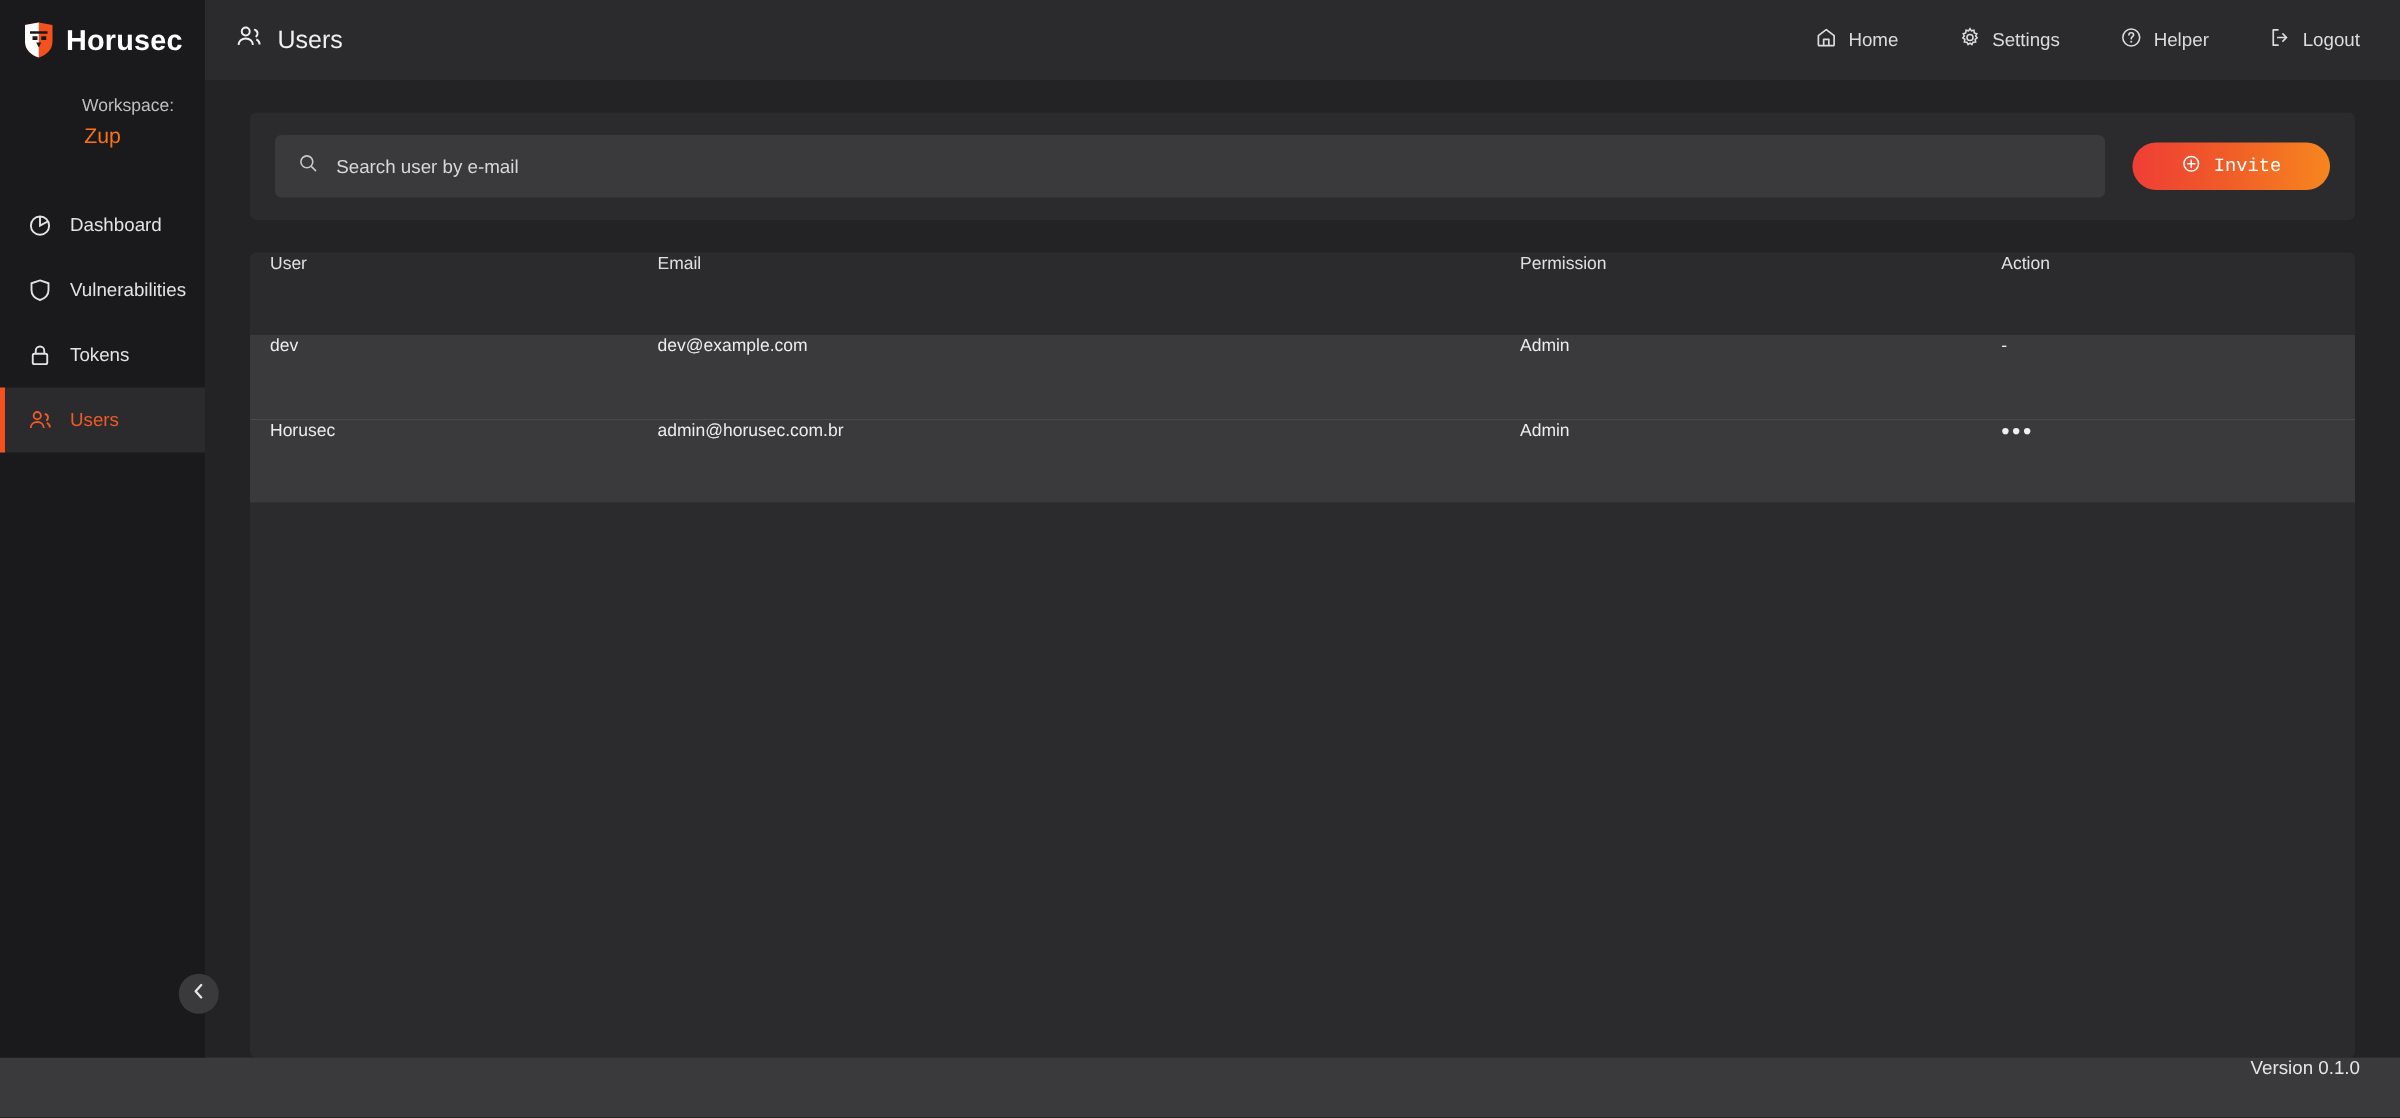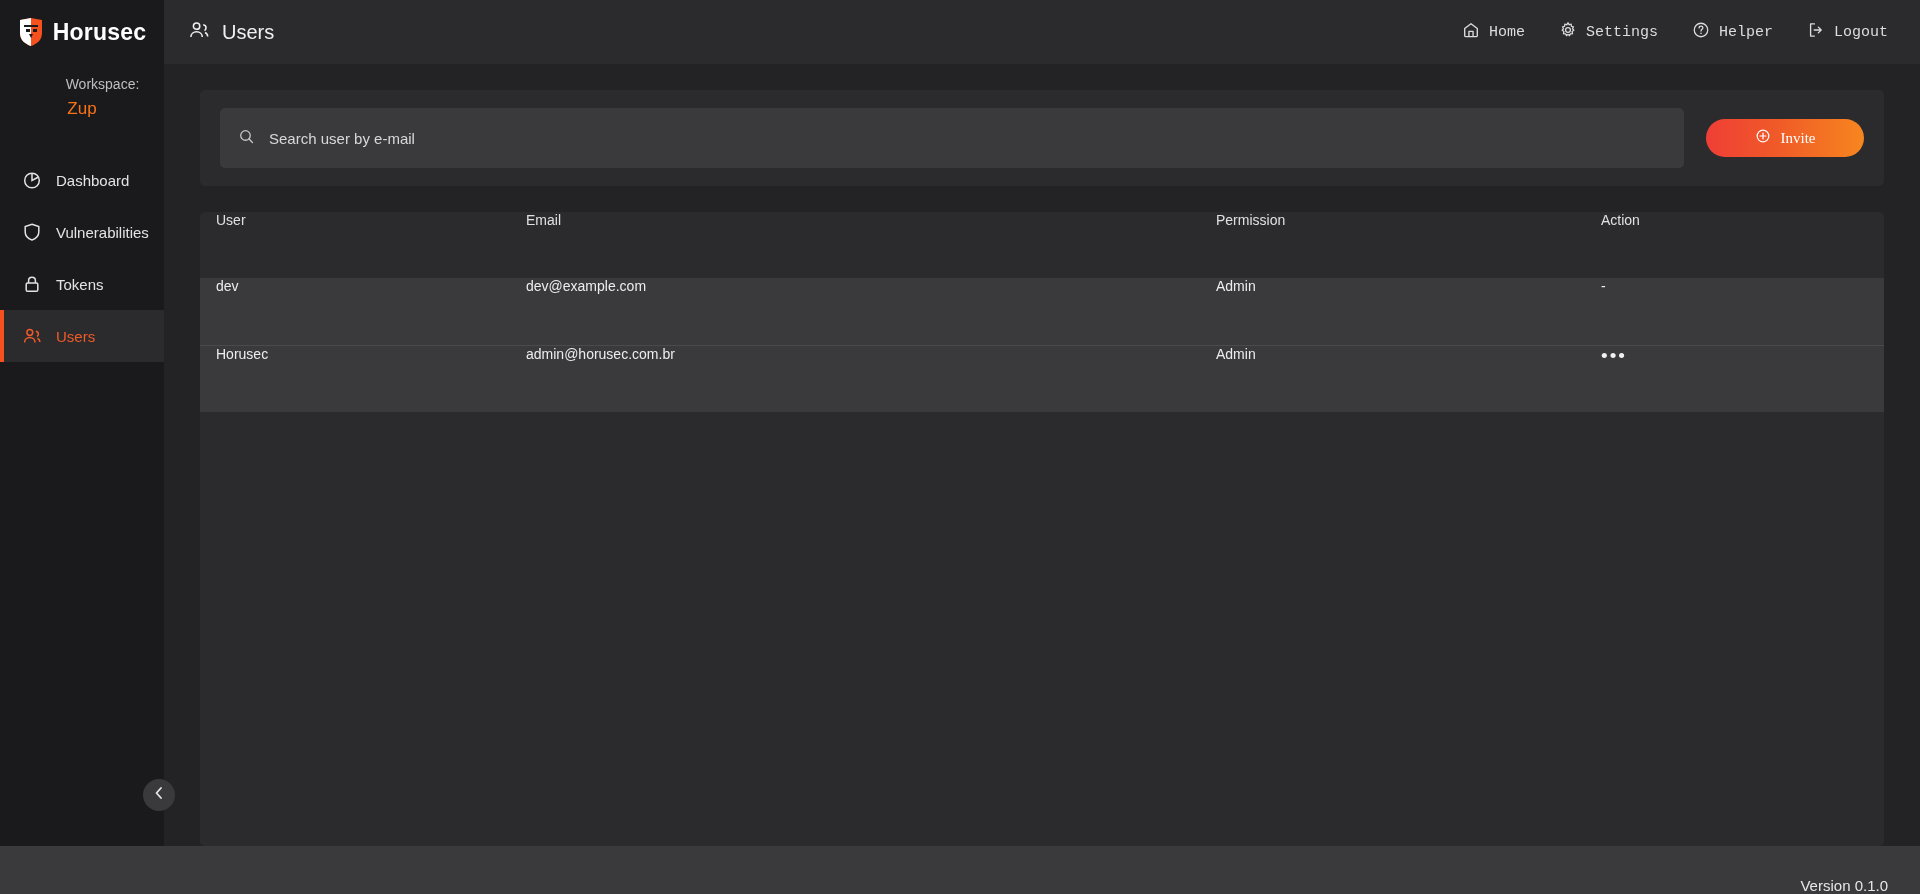--- a/index.html
+++ b/index.html
@@ -48,45 +48,45 @@
 
   
   .main { flex:1; display:flex; flex-direction:column; min-width:0; background:#232325; }
   .topbar {
     height:64px; background:#2b2b2d; display:flex; align-items:center;
     padding:0 32px 0 24px; flex:0 0 64px;
   }
   .page-title { display:flex; align-items:center; gap:12px; }
   .page-title span { font-size:20px; color:#f0f0f0; }
   .topbar-spacer { flex:1; }
-  .top-menu { display:flex; align-items:center; gap:34px;font-family:Liberation Mono, monospace; }
+  .top-menu { display:flex; align-items:center; gap:48px; }
   .top-menu-item {
     display:flex; align-items:center; gap:9px;
     font-size:15px; color:#dcdcdc; cursor:pointer;
   }
 
   .content { flex:1; padding:26px 36px 0 36px; display:flex; flex-direction:column; min-height:0; }
   .search-card {
     background:#2b2b2d; border-radius:5px;
     padding:18px 20px; display:flex; align-items:center; gap:22px;
   }
   .search-input-wrap {
     flex:1; background:#3a3a3c; border-radius:5px;
-    height:60px; display:flex; align-items:center; gap:14px; padding:0 18px;
+    height:50px; display:flex; align-items:center; gap:14px; padding:0 18px;
     cursor:text;
   }
   .search-input-wrap input {
     flex:1; background:transparent; border:none; outline:none;
     color:#e9e9e9; font-size:15px; font-family:"Liberation Sans", sans-serif;
   }
   .search-input-wrap input::placeholder { color:#d8d8d8; }
   .invite-btn {
     width:158px; height:38px; border-radius:20px; border:none;
     background:linear-gradient(90deg,#ef3e36 0%,#f05a28 45%,#f7861f 100%);
-    color:#fff; font-size:15px; font-family:Liberation Serif, serif;
+    color:#fff; font-size:15px; font-family:Liberation Mono, monospace;
     display:flex; align-items:center; justify-content:center; gap:10px;
     cursor:pointer;
   }
 
   .table-card {
     margin-top:26px; background:#2b2b2d; border-radius:5px;
     flex:1; min-height:0; padding:0 0 0 0; overflow:hidden;
   }
   .table-head, .table-row { display:flex; align-items:flex-start; }
   .table-head { height:66px; padding:0 16px; }
@@ -96,21 +96,21 @@
   .table-row.divider { border-top:1px solid #4a4a4c; }
   .col-user { width:310px; flex:0 0 310px; }
   .col-email { width:690px; flex:0 0 690px; }
   .col-perm { width:385px; flex:0 0 385px; }
   .col-action { flex:1; }
   .dots { letter-spacing:2px; font-size:19px; color:#f0f0f0; cursor:pointer; line-height:1; }
   .dash { color:#ededed; }
 
   .footer {
     height:48px; flex:0 0 48px; background:#3a3a3c;
-    display:flex; align-items:flex-end; justify-content:flex-end;
+    display:flex; align-items:flex-start; justify-content:flex-end;
     padding-right:32px;
   }
   .footer span { font-size:15px; color:#e6e6e6; }
 </style>
 </head>
 <body>
 
 <div class="app">
   <div class="body-row">
 

